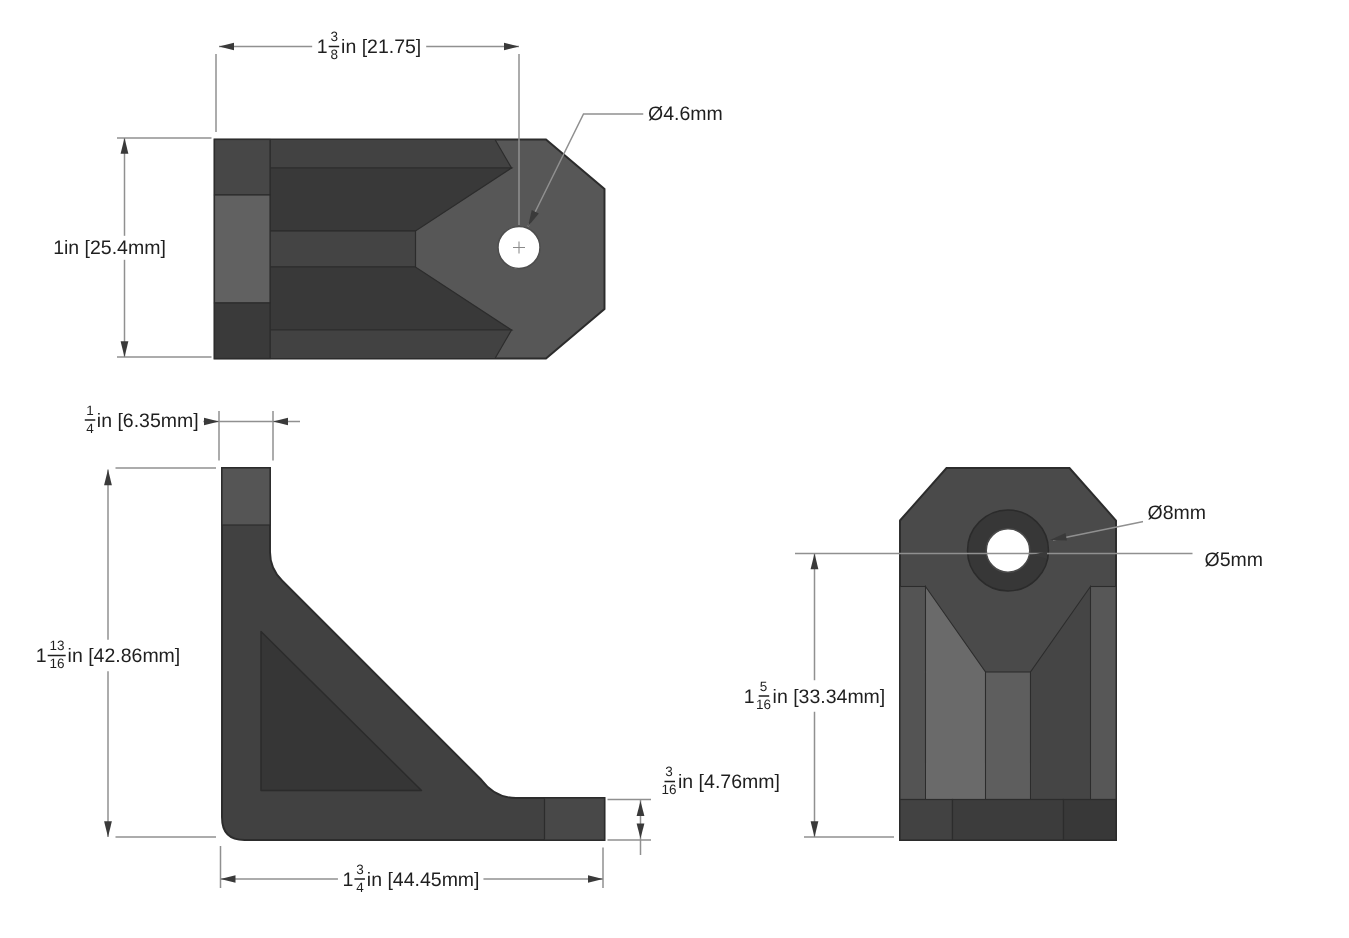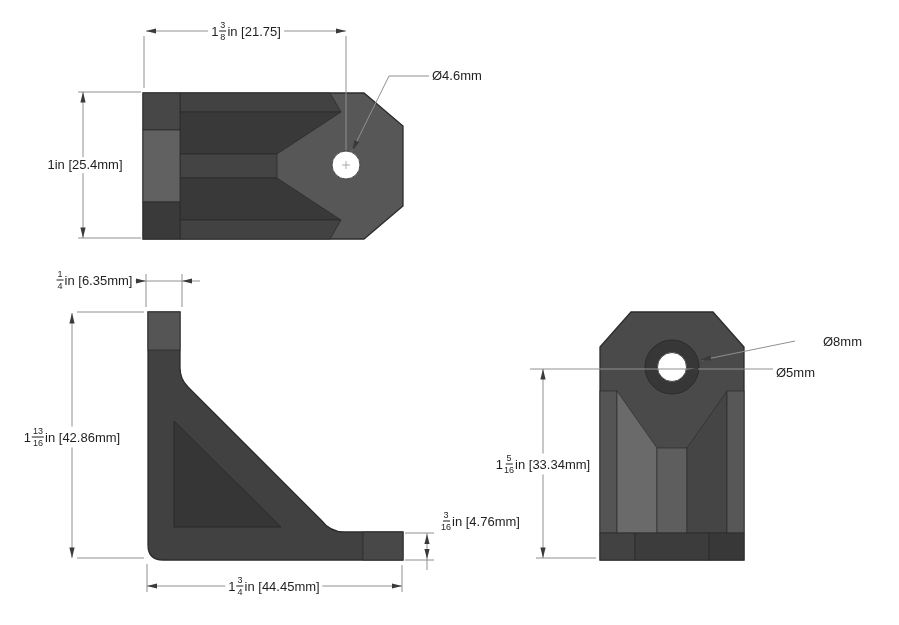--- a/index.html
+++ b/index.html
@@ -125,21 +125,21 @@
         <span class="num">3</span>
         <span class="den">8</span>
       </span>
       <span>in [21.75]</span>
   </div>
 
   <div class="dim-label left" style="left:429px;top:76px">
     <span>Ø4.6mm</span>
   </div>
 
-  <div class="dim-label centered" style="left:85px;top:165px">
+  <div class="dim-label centered" style="left:73px;top:165px">
     <span>1in [25.4mm]</span>
   </div>
 
   <div class="dim-label centered" style="left:94px;top:280px">
     <span></span>
       <span class="frac">
         <span class="num">1</span>
         <span class="den">4</span>
       </span>
       <span>in [6.35mm]</span>
@@ -174,21 +174,21 @@
 
   <div class="dim-label centered" style="left:543px;top:464px">
     <span>1</span>
       <span class="frac">
         <span class="num">5</span>
         <span class="den">16</span>
       </span>
       <span>in [33.34mm]</span>
   </div>
 
-  <div class="dim-label left" style="left:820px;top:342px">
+  <div class="dim-label left" style="left:762px;top:342px">
     <span>Ø8mm</span>
   </div>
 
-  <div class="dim-label left" style="left:773px;top:373px">
+  <div class="dim-label left" style="left:800px;top:373px">
     <span>Ø5mm</span>
   </div>
 
 </div>
 
 </body></html>

